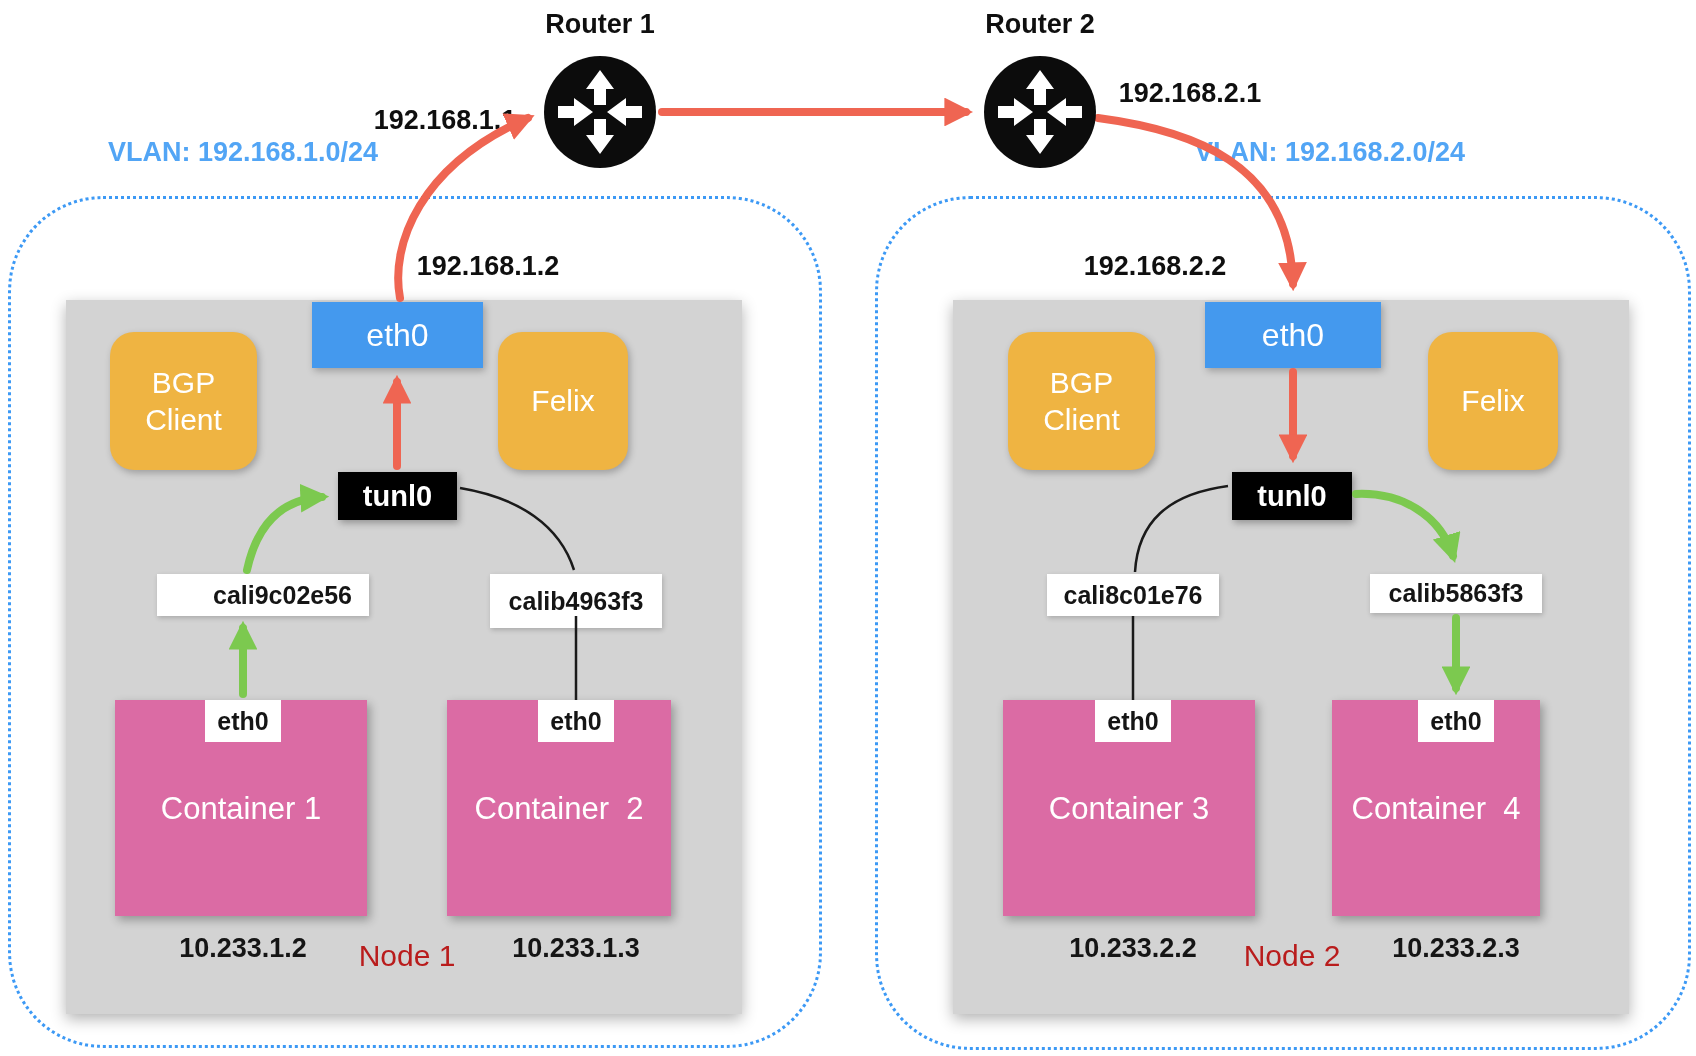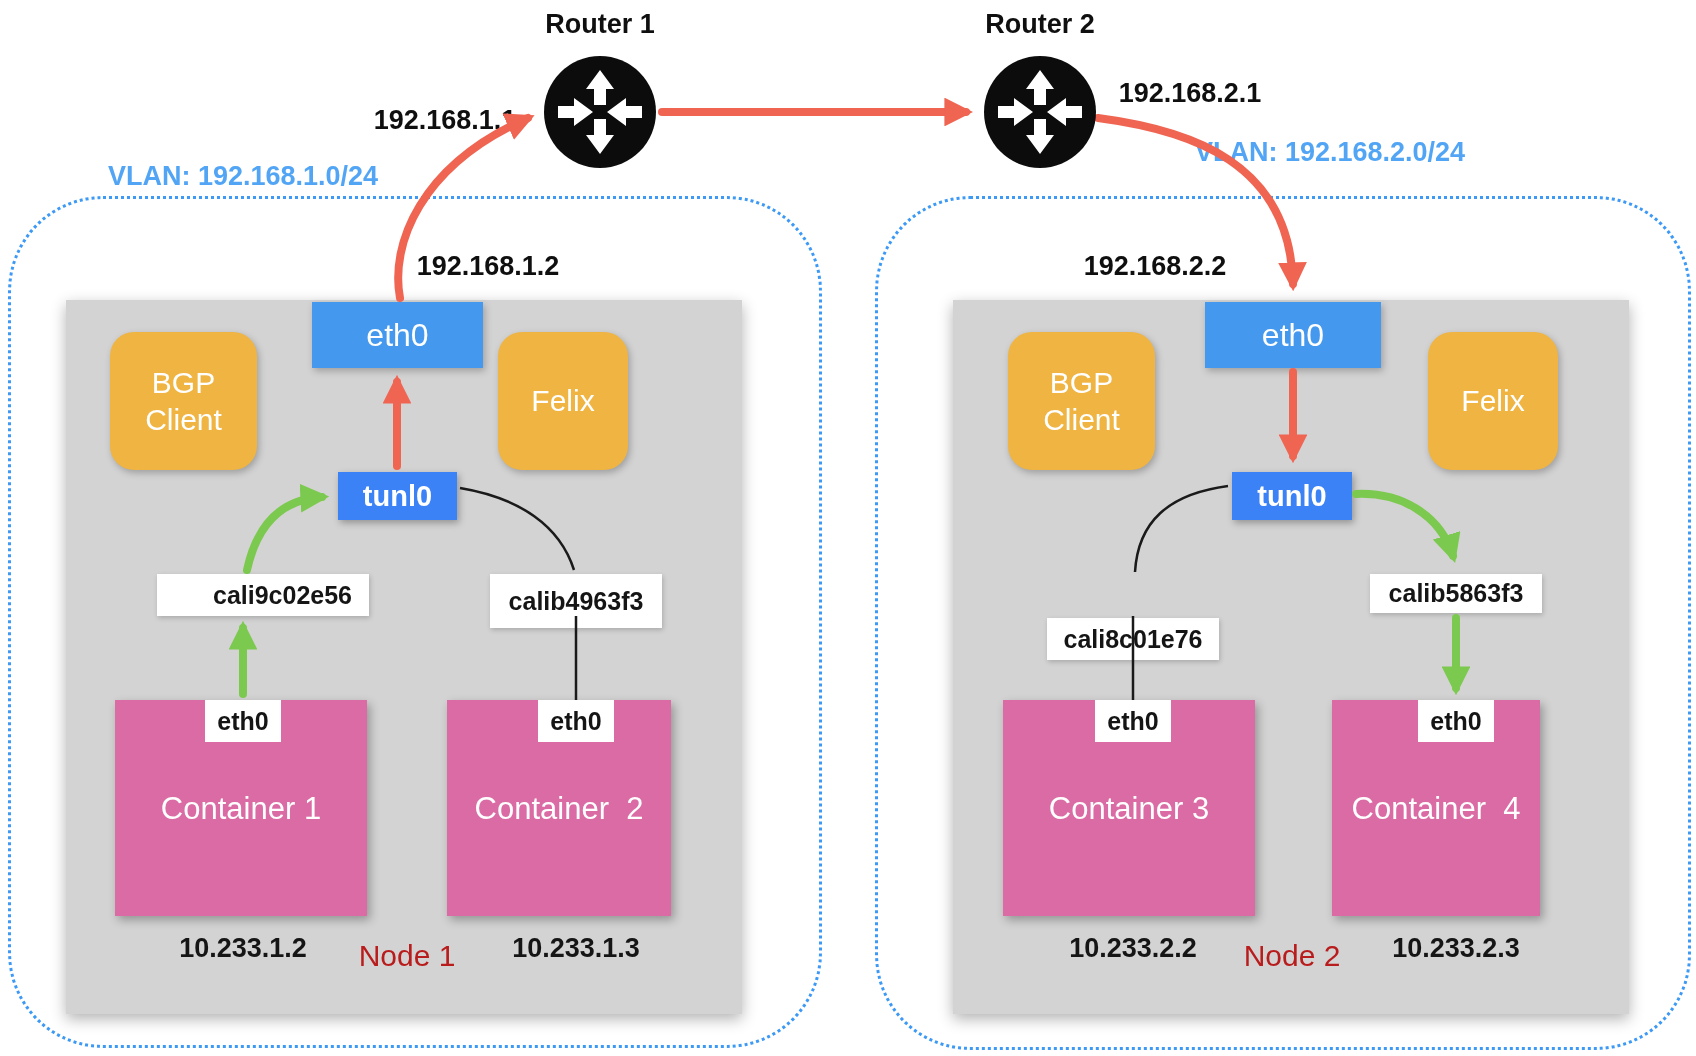--- a/index.html
+++ b/index.html
@@ -21,21 +21,21 @@
     position:absolute;background:#4499ee;color:#ffffff;
     display:flex;align-items:center;justify-content:center;
     font-size:32px;box-shadow:2px 3px 7px rgba(0,0,0,0.25);
   }
   .agent{
     position:absolute;background:#efb442;border-radius:24px;color:#ffffff;
     display:flex;flex-direction:column;align-items:center;justify-content:center;
     font-size:30px;line-height:1.25;box-shadow:2px 3px 7px rgba(0,0,0,0.25);
   }
   .tunl{
-    position:absolute;background:#3b82f6;color:#ffffff;font-weight:bold;
+    position:absolute;background:#000000;color:#ffffff;font-weight:bold;
     display:flex;align-items:center;justify-content:center;font-size:29px;
     box-shadow:2px 3px 7px rgba(0,0,0,0.3);
   }
   .veth{
     position:absolute;background:#ffffff;color:#151515;font-weight:bold;
     display:flex;align-items:center;justify-content:center;font-size:25px;
     box-shadow:1px 2px 5px rgba(0,0,0,0.2);
   }
   .container-box{
     position:absolute;background:#db6ba4;
@@ -62,21 +62,21 @@
 
 <div id="canvas">
 
   <div class="boundary" style="left:8px;top:196px;width:808px;height:846px;"></div>
   <div class="boundary" style="left:875px;top:196px;width:810px;height:848px;"></div>
 
   <div class="router-name center abs" style="left:600px;top:24px;">Router 1</div>
   <div class="router-name center abs" style="left:1040px;top:24px;">Router 2</div>
   <div class="router-ip center abs" style="left:445px;top:95px;margin-top:25px;">192.168.1.1</div>
   <div class="router-ip center abs" style="left:1190px;top:93px;">192.168.2.1</div>
-  <div class="vlan-label center abs" style="left:243px;top:152px;margin-top:24px;">VLAN: 192.168.1.0/24</div>
+  <div class="vlan-label center abs" style="left:243px;top:152px;">VLAN: 192.168.1.0/24</div>
   <div class="vlan-label center abs" style="left:1330px;top:152px;">VLAN: 192.168.2.0/24</div>
 
   <div class="node" style="left:66px;top:300px;width:676px;height:714px;"></div>
 
   <div class="if-ip center abs" style="left:488px;top:266px;">192.168.1.2</div>
 
   <div class="eth-host" style="left:312px;top:302px;width:171px;height:66px;">
     <span>eth0</span>
   </div>
 
@@ -130,21 +130,21 @@
     <span>Client</span>
   </div>
   <div class="agent" style="left:1428px;top:332px;width:130px;height:138px;">
     <span>Felix</span>
   </div>
 
   <div class="tunl" style="left:1232px;top:472px;width:120px;height:48px;">
     <span>tunl0</span>
   </div>
 
-  <div class="veth" style="left:1047px;top:574px;width:172px;height:42px;margin-top:44px;">
+  <div class="veth" style="left:1047px;top:574px;width:172px;height:42px;">
     <span>cali8c01e76</span>
   </div>
   <div class="veth" style="left:1370px;top:574px;width:172px;height:39px;">
     <span>calib5863f3</span>
   </div>
 
   <div class="container-box" style="left:1003px;top:700px;width:252px;height:216px;">
     <div class="c-name">Container 3</div>
   </div>
   <div class="c-eth" style="left:1095px;top:700px;width:76px;height:42px;">

